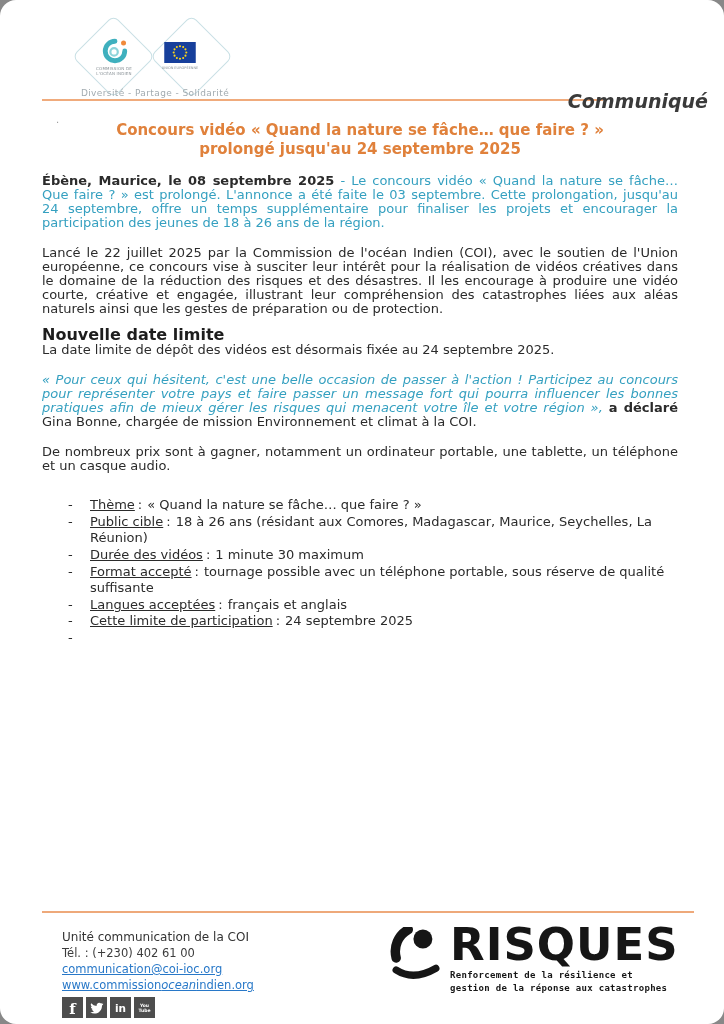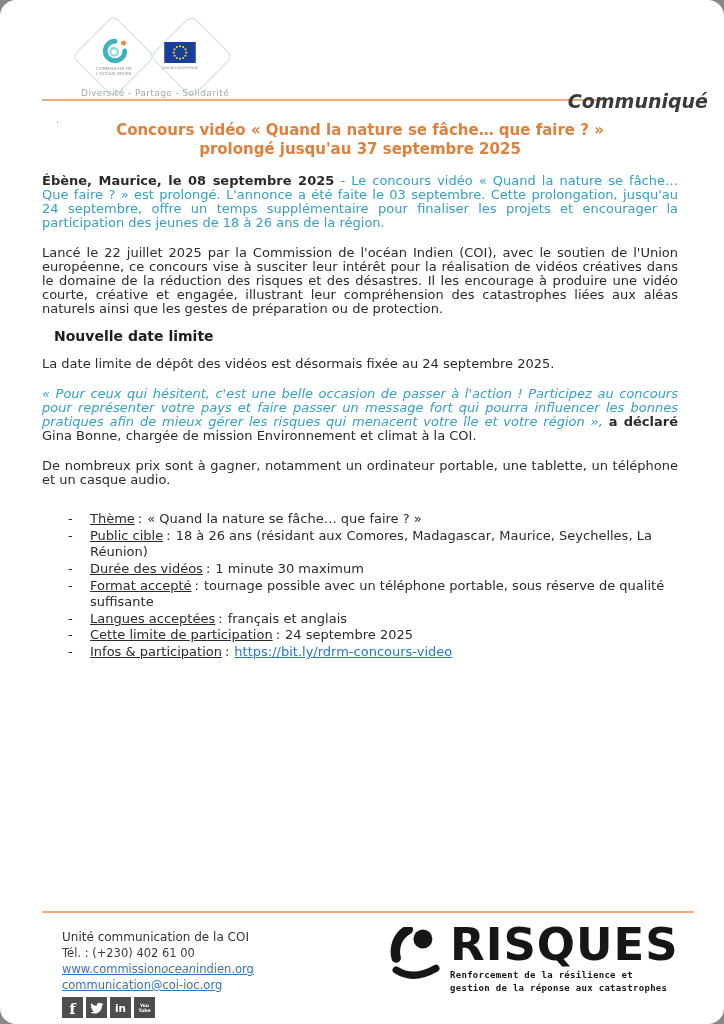--- a/index.html
+++ b/index.html
@@ -24,21 +24,21 @@
   .header-rule{position:absolute;left:42px;top:99px;width:561px;height:2px;background:#f0ab7c;}
   .doc-type{position:absolute;right:16px;top:90px;font-size:19px;font-weight:bold;font-style:italic;color:#3a3a3a;}
   .stray{position:absolute;left:56px;top:114px;font-size:10px;color:#9a9a9a;}
   
   .main{position:absolute;left:42px;top:121px;width:636px;}
   .title{color:#e0813b;font-size:15px;font-weight:bold;line-height:19px;text-align:center;margin:0 0 15px 0;}
   .para{font-size:13px;line-height:14px;text-align:justify;margin:0 0 16px 0;}
   .tight{margin-bottom:10px;}
   .blue{color:#35a0c0;}
   .quote{color:#35a0c0;font-style:italic;}
-  .section{font-size:14px;font-weight:bold;margin:12px;line-height:17.2px;color:#1d1d1d;}
+  .section{font-size:16px;font-weight:bold;margin:0;line-height:17.2px;color:#1d1d1d;}
   .gap-before-list{margin-bottom:24px;}
   .key-list{list-style:none;margin:2px 0 0 0;padding:0;}
   .key-list li{display:flex;font-size:13px;line-height:16.6px;padding-left:26px;}
   .dash{flex:0 0 22px;color:#2b2b2b;}
   .li-label{text-decoration:underline;white-space:nowrap;}
   .li-sep{padding:0 5px 0 3px;}
   a.link{color:#2878c8;text-decoration:underline;cursor:pointer;}
   
   .footer-rule{position:absolute;left:42px;top:911px;width:652px;height:2px;background:#eea97a;}
   .contact{position:absolute;left:62px;top:929px;font-size:11.5px;line-height:16px;color:#3c3c3c;}
@@ -102,21 +102,21 @@
   </div>
 
   <div class="header-rule"></div>
   <div class="doc-type">Communiqué</div>
   <div class="stray">.</div>
 
   <div class="main">
 
     <h1 class="title">
       <div>Concours vidéo « Quand la nature se fâche… que faire ? »</div>
-      <div>prolongé jusqu'au 37 septembre 2025</div>
+      <div>prolongé jusqu'au 24 septembre 2025</div>
     </h1>
 
     <p class="para"><b>Ébène, Maurice, le 08 septembre 2025</b><span class="blue"> - Le concours vidéo « Quand la nature se fâche… Que faire ? » est prolongé. L'annonce a été faite le 03 septembre. Cette prolongation, jusqu'au 24 septembre, offre un temps supplémentaire pour finaliser les projets et encourager la participation des jeunes de 18 à 26 ans de la région.</span></p>
 
     <p class="para tight">Lancé le 22 juillet 2025 par la Commission de l'océan Indien (COI), avec le soutien de l'Union européenne, ce concours vise à susciter leur intérêt pour la réalisation de vidéos créatives dans le domaine de la réduction des risques et des désastres. Il les encourage à produire une vidéo courte, créative et engagée, illustrant leur compréhension des catastrophes liées aux aléas naturels ainsi que les gestes de préparation ou de protection.</p>
 
     <h3 class="section">Nouvelle date limite</h3>
     <p class="para">La date limite de dépôt des vidéos est désormais fixée au 24 septembre 2025.</p>
 
     <p class="para"><span class="quote">« Pour ceux qui hésitent, c'est une belle occasion de passer à l'action ! Participez au concours pour représenter votre pays et faire passer un message fort qui pourra influencer les bonnes pratiques afin de mieux gérer les risques qui menacent votre île et votre région », </span><b>a déclaré</b><span> Gina Bonne, chargée de mission Environnement et climat à la COI.</span></p>
@@ -143,32 +143,31 @@
       <li>
         <span class="dash">-</span>
         <span><span class="li-label">Langues acceptées</span><span class="li-sep">:</span><span>français et anglais</span></span>
       </li>
       <li>
         <span class="dash">-</span>
         <span><span class="li-label">Cette limite de participation</span><span class="li-sep">:</span><span>24 septembre 2025</span></span>
       </li>
       <li>
         <span class="dash">-</span>
-        <span><span class="li-label">Infos &amp; participation</span><span class="li-sep">:</span><a class="link">https://bit.ly/rdrm-concours-video</a></span>
       </li>
     </ul>
   </div>
 
   <div class="footer-rule"></div>
 
   <div class="contact">
     <div class="contact-title">Unité communication de la COI</div>
     <div>Tél. : (+230) 402 61 00</div>
+    <div><a class="link">communication@coi-ioc.org</a></div>
     <div><a class="link"><span>www.commission</span><i>ocean</i><span>indien.org</span></a></div>
-    <div><a class="link">communication@coi-ioc.org</a></div>
     <div class="social-row">
       <div class="social">
           <span class="fb-glyph">f</span>
         </div>
       <div class="social">
         <svg viewBox="0 0 16 16" width="14" height="14">
             <path fill="#ffffff" d="M15 3.2c-.5.3-1.1.5-1.7.6.6-.4 1-1 1.2-1.7-.6.4-1.2.6-1.9.8A3 3 0 0 0 7.5 5c0 .25.02.5.08.7A8.4 8.4 0 0 1 1.4 2.6a3.1 3.1 0 0 0 .95 4.1c-.5 0-1-.15-1.4-.4v.05c0 1.5 1.05 2.7 2.4 3-.25.07-.5.1-.8.1-.2 0-.4-.02-.6-.06.4 1.2 1.5 2.1 2.9 2.15A6.1 6.1 0 0 1 .3 12.9 8.6 8.6 0 0 0 5 14.3c5.6 0 8.7-4.7 8.7-8.7v-.4c.6-.45 1.1-1 1.3-1.6z"></path>
           </svg>
       </div>
       <div class="social">

